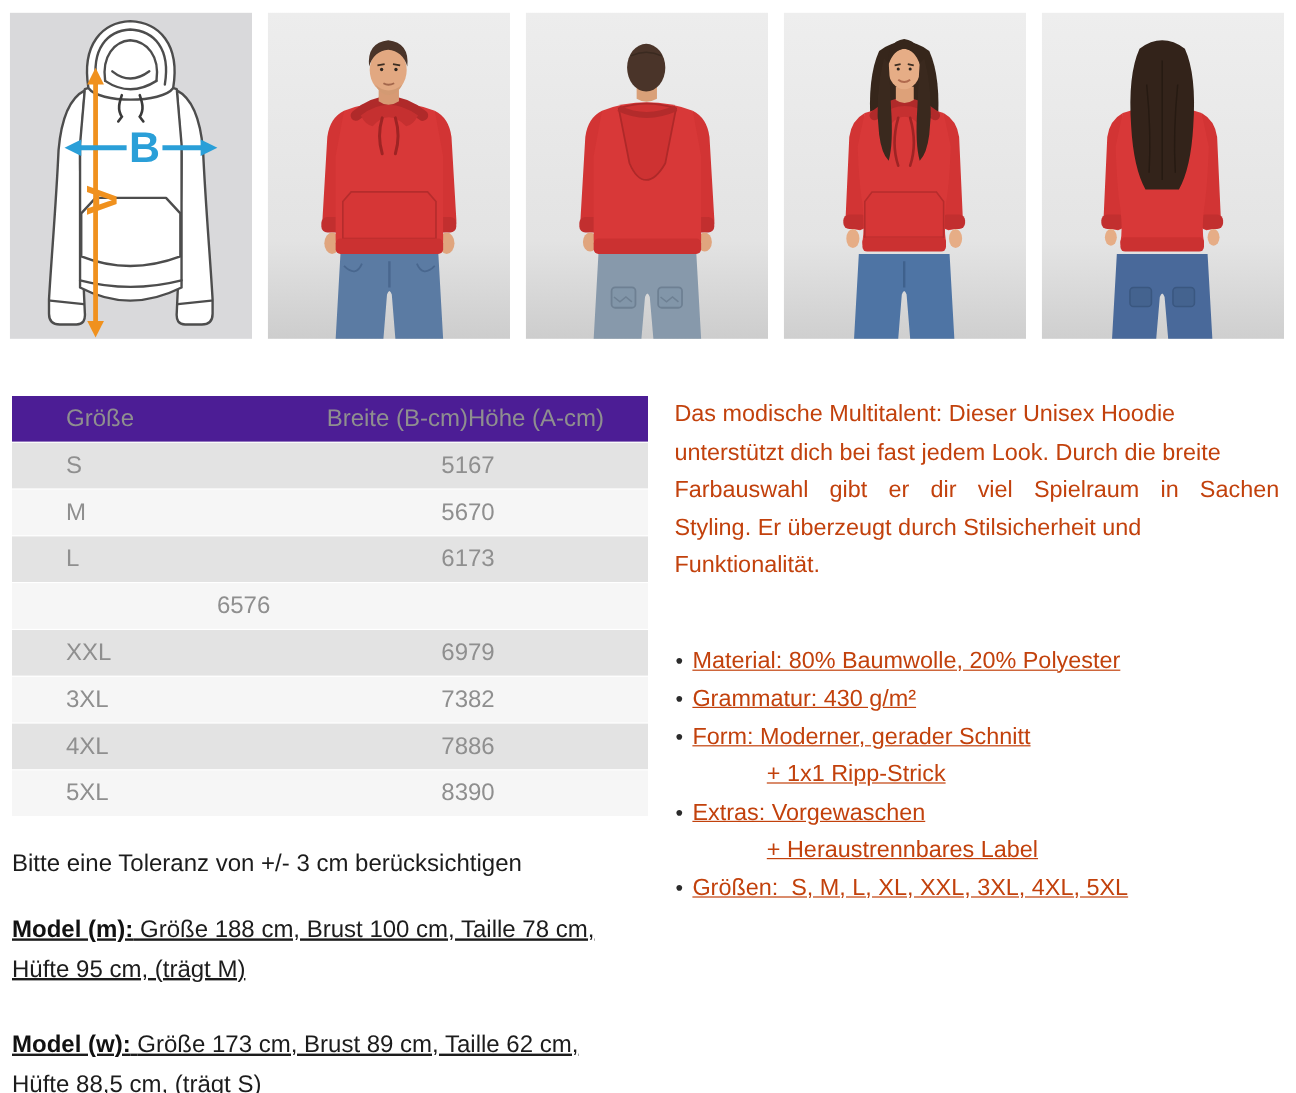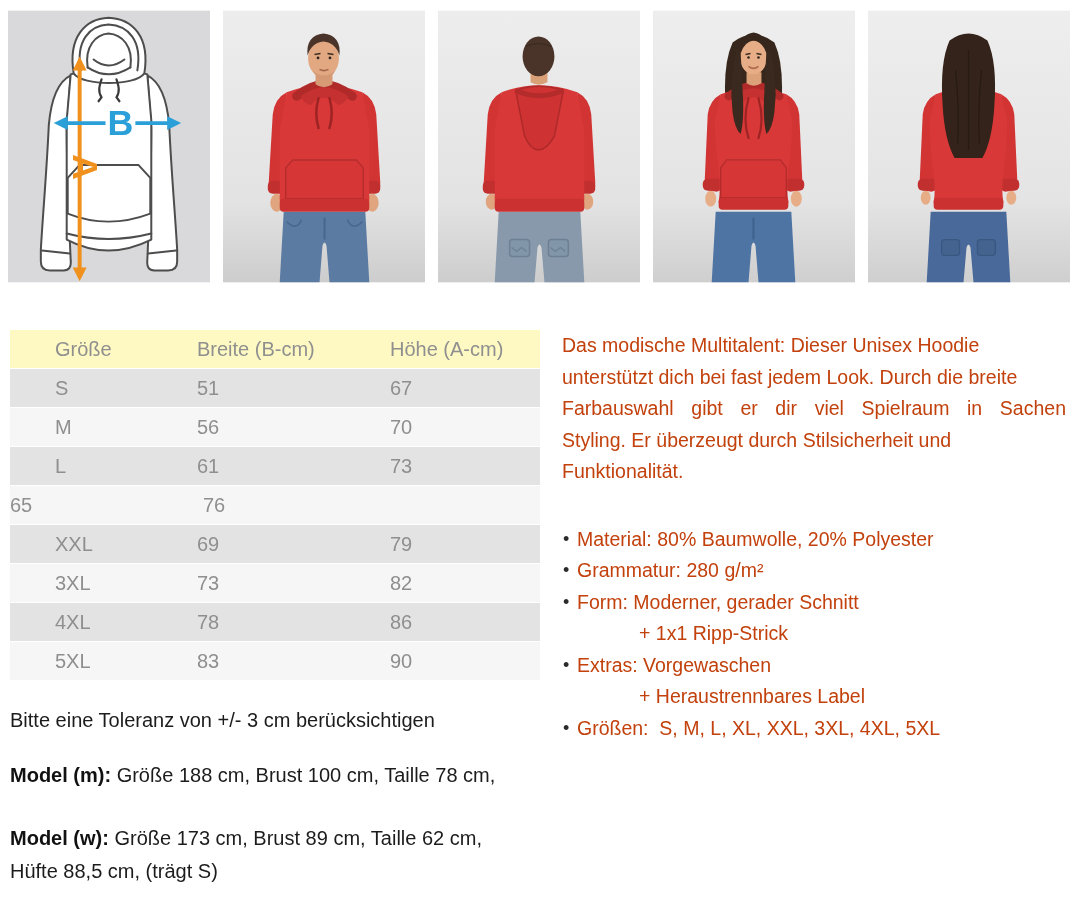--- a/index.html
+++ b/index.html
@@ -10,40 +10,40 @@
   
   .gallery{position:absolute;left:8px;top:10px;width:1062px;height:273px;
     display:grid;grid-template-columns:repeat(5,1fr);gap:13px;}
   .gitem{width:100%;height:273px;overflow:hidden;}
   .gitem svg{display:block;width:100%;height:100%;}
   
   .sizetable{position:absolute;left:10px;top:330px;width:530px;}
   .trow{height:38px;margin-bottom:1px;display:flex;align-items:center;
     font-size:20px;color:#8f8f8f;}
   .trow .c1{width:187px;padding-left:45px;box-sizing:border-box;}
-  .trow .c2{width:193px;}
+  .trow .c2{width:193px;text-align:right;}
   .trow .c3{flex:1;}
-  .thead{background:#fef9c3;}
+  .thead{background:#4c1d95;}
   .rodd{background:#e3e3e3;}
   .reven{background:#f6f6f6;}
   
   .desc{position:absolute;left:562px;top:330px;width:504px;
     font-size:19.5px;line-height:31.5px;color:#c2410c;}
   .pline{white-space:pre-wrap;}
   .pl-just{text-align:justify;text-align-last:justify;}
-  .bullets{margin-top:36px;}
+  .bullets{margin-top:48px;text-decoration:underline;}
   .b-item{position:relative;padding-left:15px;white-space:pre-wrap;}
   .b-item::before{content:"\2022";position:absolute;left:1px;top:0;font-size:18px;color:#2b2b2b;}
   .b-sub{position:relative;padding-left:77px;white-space:pre-wrap;}
   
   .notes{position:absolute;left:10px;top:707px;width:548px;font-size:20px;color:#1c1c1c;}
   .tolerance{line-height:26px;margin-bottom:26px;white-space:nowrap;}
   .model-block{line-height:33px;}
   .model-w{margin-top:30px;}
-  .model-line{white-space:nowrap;}
+  .model-line{white-space:nowrap;text-decoration:underline;}
   .model-label{font-weight:bold;color:#111;}
 </style>
 </head>
 <body>
 
 <div class="gallery">
 
   <div class="gitem">
     <svg viewBox="0 0 203 273">
       <rect x="0" y="0" width="203" height="273" fill="#d9d9db"></rect>
@@ -289,33 +289,34 @@
 
 <div class="desc">
   <div class="pline">Das modische Multitalent: Dieser Unisex Hoodie</div>
   <div class="pline">unterstützt dich bei fast jedem Look. Durch die breite</div>
   <div class="pline pl-just">Farbauswahl gibt er dir viel Spielraum in Sachen</div>
   <div class="pline">Styling. Er überzeugt durch Stilsicherheit und</div>
   <div class="pline">Funktionalität.</div>
 
   <div class="bullets">
     <div class="b-item">Material: 80% Baumwolle, 20% Polyester</div>
-    <div class="b-item">Grammatur: 280 g/m²</div>
+    <div class="b-item">Grammatur: 430 g/m²</div>
     <div class="b-item">Form: Moderner, gerader Schnitt</div>
     <div class="b-sub">+ 1x1 Ripp-Strick</div>
     <div class="b-item">Extras: Vorgewaschen</div>
     <div class="b-sub">+ Heraustrennbares Label</div>
     <div class="b-item">Größen:  S, M, L, XL, XXL, 3XL, 4XL, 5XL</div>
   </div>
 </div>
 
 <div class="notes">
   <div class="tolerance">Bitte eine Toleranz von +/- 3 cm berücksichtigen</div>
 
   <div class="model-block">
     <div class="model-line"><span class="model-label">Model (m):</span><span> </span><span>Größe 188 cm, Brust 100 cm, Taille 78 cm,</span></div>
+    <div class="model-line">Hüfte 95 cm, (trägt M)</div>
   </div>
 
   <div class="model-block model-w">
     <div class="model-line"><span class="model-label">Model (w):</span><span> </span><span>Größe 173 cm, Brust 89 cm, Taille 62 cm,</span></div>
     <div class="model-line">Hüfte 88,5 cm, (trägt S)</div>
   </div>
 </div>
 
 </body></html>

